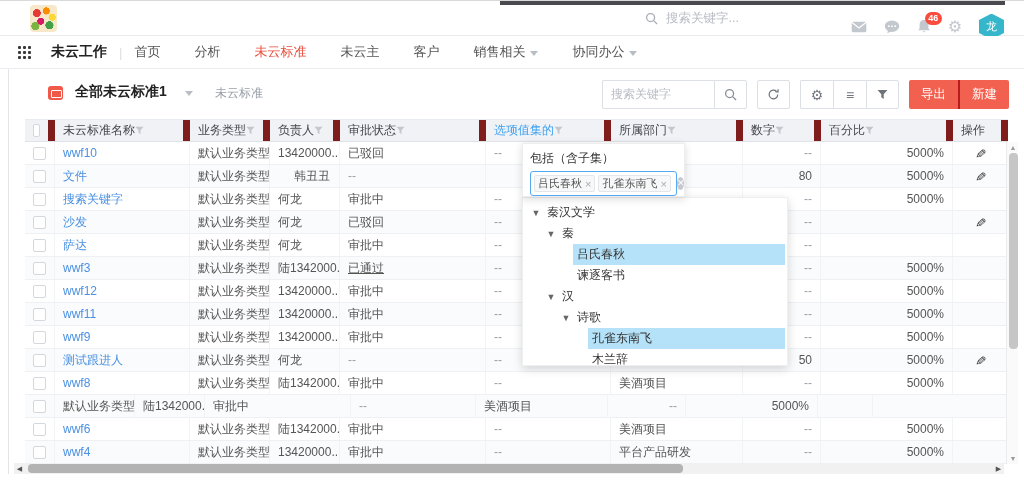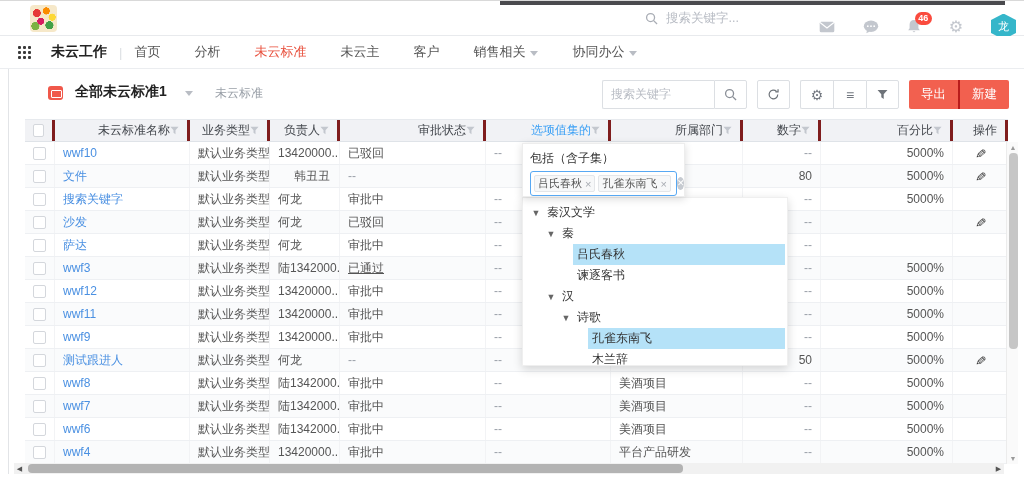--- a/index.html
+++ b/index.html
@@ -12,21 +12,21 @@
   .top-strip { position:absolute; top:0; left:500px; width:505px; height:4px; background:#4a4a4e; }
   .logo { position:absolute; left:30px; top:4px; width:27px; height:27px; border-radius:4px; background:
       radial-gradient(circle at 25% 30%, #e53935 0 14%, transparent 15%),
       radial-gradient(circle at 60% 22%, #fb8c00 0 13%, transparent 14%),
       radial-gradient(circle at 82% 45%, #fdd835 0 13%, transparent 14%),
       radial-gradient(circle at 40% 60%, #d81b60 0 15%, transparent 16%),
       radial-gradient(circle at 72% 75%, #43a047 0 14%, transparent 15%),
       radial-gradient(circle at 20% 78%, #7cb342 0 13%, transparent 14%),
       #f6e8c9; }
   .gsearch { position:absolute; left:645px; top:0; height:35px; display:flex; align-items:center; gap:8px; color:#b8bcc4; font-size:12.5px; }
-  .top-icons { position:absolute; right:8px; top:0; height:51px; display:flex; align-items:center; gap:28px; }
+  .top-icons { position:absolute; right:20px; top:0; height:51px; display:flex; align-items:center; gap:17px; }
   .tico { color:#c3c7ce; font-size:15px; line-height:1; position:relative; cursor:pointer; }
   .badge { position:absolute; top:-7px; left:8px; min-width:17px; height:13px; padding:0 3px; background:#fa4b3e; color:#fff; font-size:9px; line-height:13px; text-align:center; border-radius:8px; font-weight:bold; }
   .avatar { width:25px; height:26px; background:#35b6ca; color:#fff; font-size:11px; display:flex; align-items:center; justify-content:center; clip-path:polygon(50% 0,100% 25%,100% 75%,50% 100%,0 75%,0 25%); }
 
   
   .navbar { position:absolute; top:35px; left:0; width:1024px; height:33px; background:#fff; border-bottom:1px solid #ebedf0; display:flex; align-items:center; }
   .gridico { margin-left:18px; width:13px; height:13px; display:grid; grid-template-columns:repeat(3,1fr); gap:2px; cursor:pointer; }
   .gridico i { width:3px; height:3px; background:#3a3a3a; border-radius:1px; }
   .workspace { margin-left:20px; font-size:14px; font-weight:bold; color:#222; }
   .navdiv { margin:0 12px; color:#dcdfe3; font-size:13px; }
@@ -50,21 +50,21 @@
   .btn-group .sq-btn { border-radius:0; border-right:none; }
   .btn-group .sq-btn:first-child { border-radius:2px 0 0 2px; }
   .btn-group .sq-btn:last-child { border-radius:0 2px 2px 0; border-right:1px solid #dcdfe3; }
   .red-btn { height:29px; padding:0 12px; background:#f2604f; color:#fff; font-size:12.5px; display:flex; align-items:center; cursor:pointer; }
   .red-btn.first { margin-left:10px; border-radius:2px 0 0 2px; border-right:2px solid #b91c1c; }
   .red-btn.last { border-radius:0 2px 2px 0; }
 
   
   .table-wrap { position:absolute; left:25px; top:118px; width:983px; height:345px; overflow:hidden; }
   .thead { display:flex; height:23px; background:#f1f2f5; border-top:1px solid #e7eaee; border-bottom:1px solid #dfe3e8; }
-  .hcell { display:flex; align-items:center; justify-content:flex-end; padding:0 8px; font-size:12px; color:#43474d; border-right:3px solid #7f1d1d; }
+  .hcell { display:flex; align-items:center; justify-content:flex-start; padding:0 8px; font-size:12px; color:#43474d; border-right:7px solid #7f1d1d; }
   .hcell.active-col { color:#3ca0f5; }
   .trow { display:flex; height:23px; border-bottom:1px solid #eef0f3; background:#fff; }
   .trow.alt { background:#fafbfc; }
   .cell { display:flex; align-items:center; padding:0 8px; font-size:12px; color:#555; border-right:1px solid #f2f3f5; overflow:hidden; white-space:nowrap; }
   .cell.r { justify-content:flex-end; }
   .name-link { color:#4a90e2; cursor:pointer; }
   .muted { color:#9aa0a8; }
   .ulined { text-decoration:underline; }
   .cb { width:13px; height:13px; border:1px solid #d4d7dc; border-radius:2px; background:#fff; cursor:pointer; }
   .pencil { font-size:13px; color:#333; cursor:pointer; transform:rotate(95deg); display:inline-block; }
@@ -632,23 +632,20 @@
           </div>
           <div class="cell r" style="width: 132px;">
             <span>5000%</span>
           </div>
           <div class="cell" style="width: 55px; justify-content: center;"></div>
         </div>
         <div class="trow alt">
           <div class="cell" style="width: 30px;">
             <span class="cb"></span>
           </div>
-          <div class="cell" style="width: 135px;">
-            <span class="name-link">wwf7</span>
-          </div>
           <div class="cell" style="width: 80px;">
             <span>默认业务类型</span>
           </div>
           <div class="cell" style="width: 70px;">
             <span>陆1342000...</span>
           </div>
           <div class="cell" style="width: 146px;">
             <span>审批中</span>
           </div>
           <div class="cell" style="width: 125px;">

